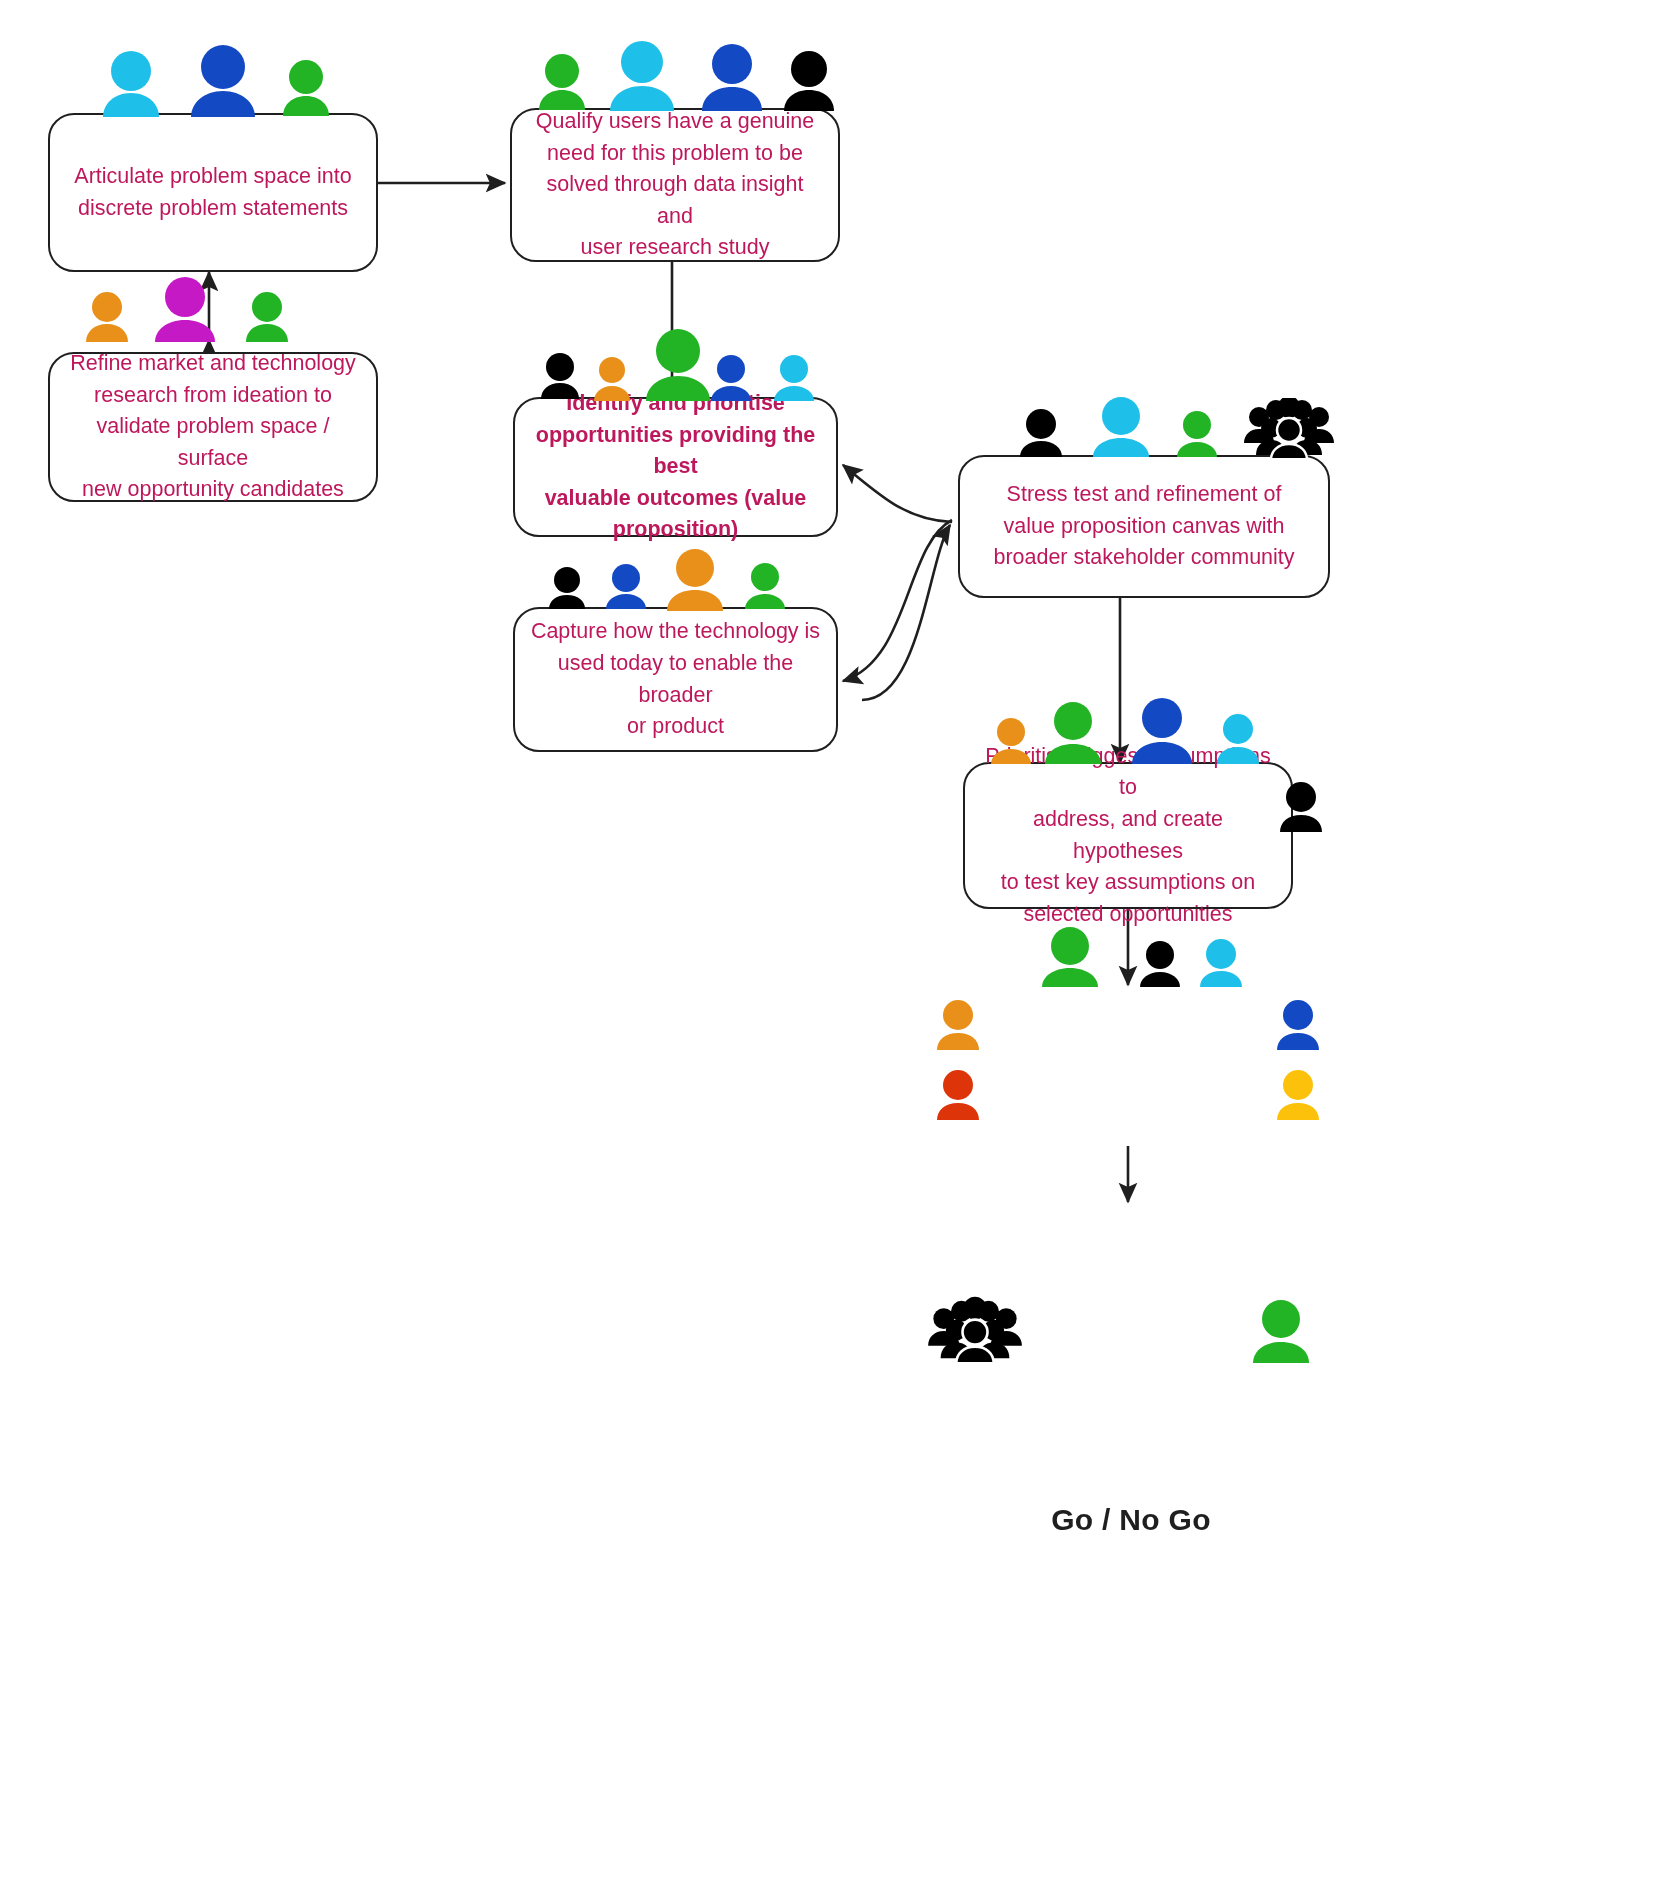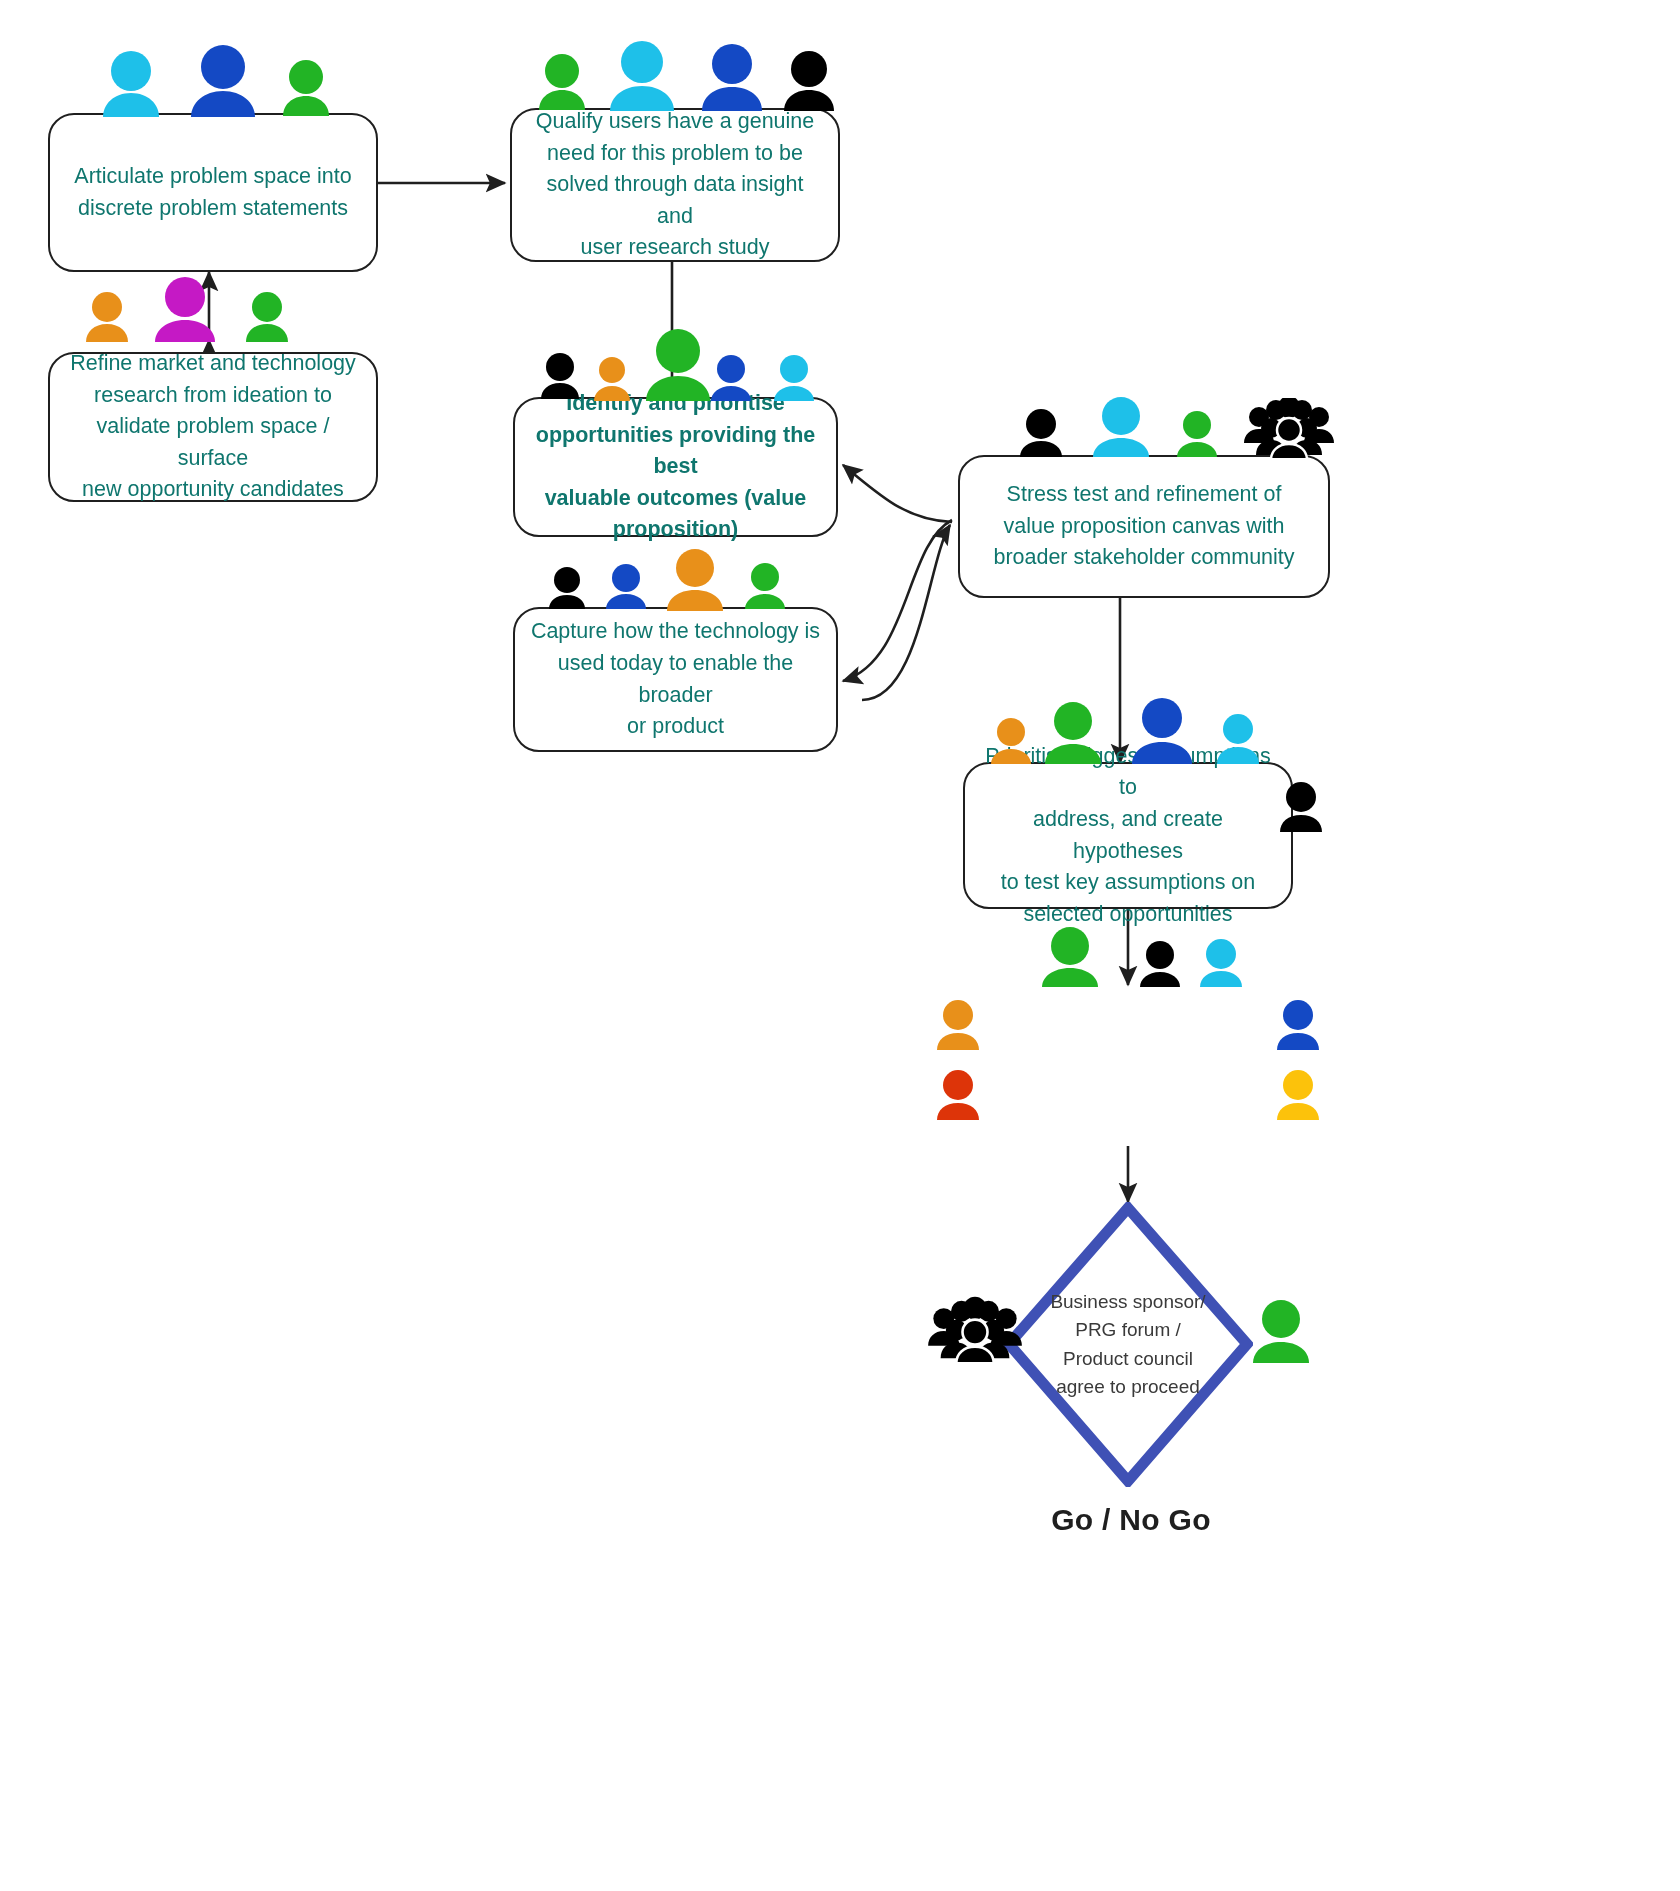--- a/index.html
+++ b/index.html
@@ -1,20 +1,20 @@
 <!DOCTYPE html>
 <html><head>
 <meta charset="utf-8">
 <style>
   html,body{margin:0;padding:0;background:#ffffff;}
   body{font-family:"Liberation Sans","DejaVu Sans",sans-serif;}
   #canvas{position:relative;width:1680px;height:1891px;background:#fff;overflow:hidden;}
   .node{position:absolute;box-sizing:border-box;border:2.5px solid #1f1f1f;border-radius:26px;background:#fff;
         display:flex;align-items:center;justify-content:center;text-align:center;z-index:3;}
-  .node .txt{color:#0f766e;font-size:21.5px;line-height:1.47;padding:0 14px;white-space:pre-line;}
+  .node .txt{color:#be185d;font-size:21.5px;line-height:1.47;padding:0 14px;white-space:pre-line;}
   .people{position:absolute;z-index:5;pointer-events:none;}
   .person{position:absolute;}
   .person svg{display:block;}
   .diamond{position:absolute;z-index:3;}
   .diamond .dtxt{position:absolute;left:0;top:0;width:100%;height:100%;display:flex;align-items:center;
         justify-content:center;text-align:center;color:#3a3a3a;font-size:19px;line-height:1.5;white-space:pre-line;}
   .gonogo{position:absolute;font-weight:bold;font-size:30px;color:#1f1f1f;letter-spacing:.3px;z-index:6;}
   svg.edges{position:absolute;left:0;top:0;width:1680px;height:1891px;z-index:2;overflow:visible;}
 </style>
 </head>
@@ -334,29 +334,20 @@
         </svg>
     </span>
     <span class="person" style="left:307px;top:85px;">
       <svg width="56" height="50" viewBox="0 0 56 50">
           <circle cx="28" cy="15" r="15" fill="#fcc20b"></circle>
           <path d="M28 33c-13 0-21 7-21 17h42c0-10-8-17-21-17z" fill="#fcc20b"></path>
         </svg>
     </span>
   </div>
 
-  <div class="diamond" style="left:1003px;top:1202px;width:250px;height:285px;">
-    <svg width="250" height="285" viewBox="0 0 250 285" style="display:block;">
-      <polygon points="125,6 244,142 125,279 6,142" fill="#ffffff" stroke="#3f51b5" stroke-width="11"></polygon>
-    </svg>
-    <div class="dtxt">Business sponsor/
-PRG forum /
-Product council
-agree to proceed</div>
-  </div>
   <span class="person" style="left:925px;top:1295px;z-index:6;">
     <svg width="100" height="70" viewBox="0 0 96 60">
       <g fill="#000000">
         <circle cx="18" cy="19" r="10"></circle>
           <path d="M18 31c-9 0-15 6-15 14h30c0-8-6-14-15-14z"></path>
         <circle cx="78" cy="19" r="10"></circle>
           <path d="M78 31c-9 0-15 6-15 14h30c0-8-6-14-15-14z"></path>
         <circle cx="35" cy="12" r="10"></circle>
           <path d="M35 24c-9 0-15 6-15 14h30c0-8-6-14-15-14z"></path>
         <circle cx="61" cy="12" r="10"></circle>

